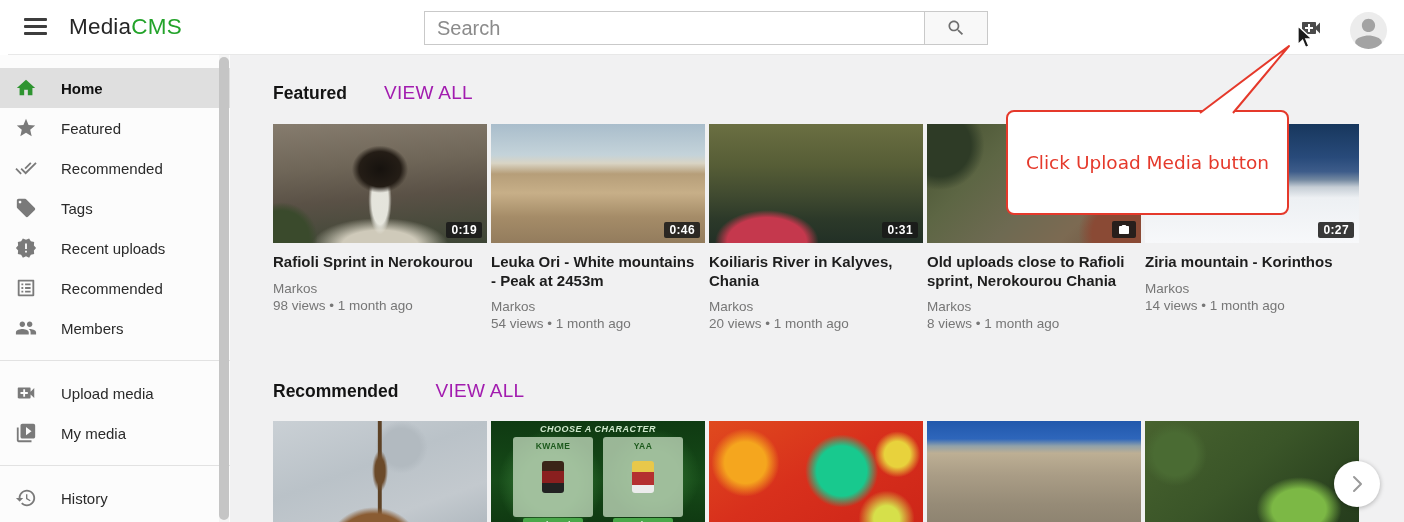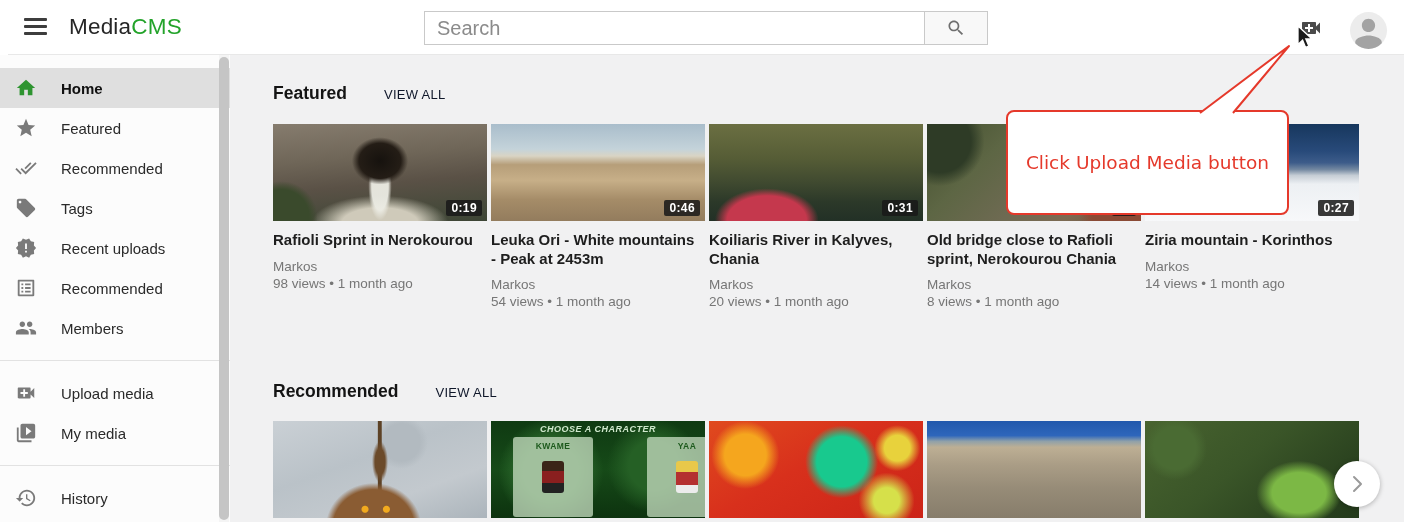--- a/index.html
+++ b/index.html
@@ -34,25 +34,25 @@
   .side-item.active svg{fill:#2e9430;}
   .side-div{border:none;border-top:1px solid #e2e2e2;margin:12px 0;}
   .sb-track{position:absolute;right:1px;top:0;width:10px;height:100%;background:#f4f4f4;}
   .sb-thumb{position:absolute;left:0;top:2px;width:10px;height:463px;background:#c5c5c5;border-radius:5px;}
 
   
   #content{position:absolute;left:230px;top:55px;width:1174px;height:467px;background:#f1f1f2;
      overflow:hidden;box-sizing:border-box;padding:27px 0 0 43px;z-index:1;}
   .sec-head{display:flex;align-items:baseline;}
   .sec-head h2{margin:0;font-size:17.5px;line-height:22px;color:#141414;font-weight:700;}
-  .viewall{margin-left:37px;font-size:13px;color:#0f172a;font-weight:500;letter-spacing:.3px;cursor:pointer;text-decoration:none;}
+  .viewall{margin-left:37px;font-size:19px;color:#a21caf;font-weight:500;letter-spacing:.3px;cursor:pointer;text-decoration:none;}
   .cards-row{margin-top:20px;display:flex;gap:4px;height:210px;}
   .thumbs-row{margin-top:19px;display:flex;gap:4px;}
   .card{width:214px;}
-  .thumb{position:relative;width:214px;height:97px;cursor:pointer;flex:0 0 214px;overflow:hidden;}
+  .thumb{position:relative;width:214px;height:119px;cursor:pointer;flex:0 0 214px;overflow:hidden;}
   .dur{position:absolute;right:5px;bottom:5px;background:rgba(24,24,24,.86);color:#fff;
       font-size:12px;font-weight:700;padding:1px 5px;letter-spacing:.4px;border-radius:2px;}
   .cam{position:absolute;right:5px;bottom:5px;background:rgba(24,24,24,.86);border-radius:2px;
       width:24px;height:17px;display:flex;align-items:center;justify-content:center;}
   .cam svg{width:12px;height:12px;fill:#fff;}
   .title{display:block;margin-top:10px;font-size:15px;font-weight:700;color:#1e1e1e;line-height:18.5px;
       text-decoration:none;width:206px;}
   .author{display:block;margin-top:9px;font-size:13.5px;color:#767676;line-height:16px;text-decoration:none;}
   .meta{font-size:13.5px;color:#767676;line-height:16px;margin-top:1px;}
   .section2{margin-top:46px;}
@@ -96,21 +96,21 @@
   .r4{background:linear-gradient(180deg,#2158ac 0%,#2e66bb 15%,#90a1a9 21%,#bdaf94 27%,#aa9d86 45%,#968b77 70%,#877d6b 100%);}
   .r5{background:
       radial-gradient(ellipse 56px 42px at 72% 74%,#7cb845 0 48%,rgba(124,184,69,0) 76%),
       radial-gradient(circle 42px at 14% 28%,#4a6b33 0 50%,rgba(74,107,51,0) 76%),
       linear-gradient(140deg,#48632f 0%,#3a5528 45%,#2c4420 75%,#233a1b 100%);}
 
   
   .g-title{position:absolute;top:3px;left:0;width:100%;text-align:center;font-size:9px;font-weight:700;
       font-style:italic;color:#cfe8cc;letter-spacing:.5px;}
   .g-panel{position:absolute;top:16px;width:80px;height:80px;background:rgba(193,216,188,.78);border-radius:3px;}
-  .g-left{left:22px;} .g-right{left:112px;margin-left:44px;}
+  .g-left{left:22px;} .g-right{left:112px;}
   .g-name{text-align:center;margin-top:4px;font-size:8.5px;font-weight:700;color:#1d5a1d;letter-spacing:.4px;}
   .g-char{width:22px;height:32px;margin:10px auto 0;border-radius:3px;}
   .g-char-a{background:linear-gradient(180deg,#3a2418 0 32%,#8a1f1f 32% 70%,#222 70% 100%);}
   .g-char-b{background:linear-gradient(180deg,#e8c84a 0 35%,#b43030 35% 75%,#ececec 75% 100%);}
   .g-btn{position:absolute;top:97px;width:60px;height:16px;background:#4aa84a;border-radius:2px;color:#eaf6ea;
       font-size:8.5px;font-weight:700;text-align:center;line-height:15px;}
   .g-btn-l{left:32px;} .g-btn-r{left:122px;}
 
   
   .nextbtn{position:absolute;left:1334px;top:461px;width:46px;height:46px;border-radius:50%;background:#fff;
@@ -256,21 +256,21 @@
           <div class="meta">20 views • 1 month ago</div>
         </div>
         <div class="card">
           <div class="thumb t4">
             <span class="cam">
               <svg viewBox="0 0 24 24">
                   <path d="M12 15.2a3.2 3.2 0 1 0 0-6.4 3.2 3.2 0 0 0 0 6.4zM9 2L7.17 4H4c-1.1 0-2 .9-2 2v12c0 1.1.9 2 2 2h16c1.1 0 2-.9 2-2V6c0-1.1-.9-2-2-2h-3.17L15 2H9z"></path>
                 </svg>
             </span>
           </div>
-          <a class="title">Old bridge close to Rafioli sprint, Nerokourou Chania</a>
+          <a class="title">Old uploads close to Rafioli sprint, Nerokourou Chania</a>
           <a class="author">Markos</a>
           <div class="meta">8 views • 1 month ago</div>
         </div>
         <div class="card">
           <div class="thumb t5">
             <span class="dur">0:27</span>
           </div>
           <a class="title">Ziria mountain - Korinthos</a>
           <a class="author">Markos</a>
           <div class="meta">14 views • 1 month ago</div>

